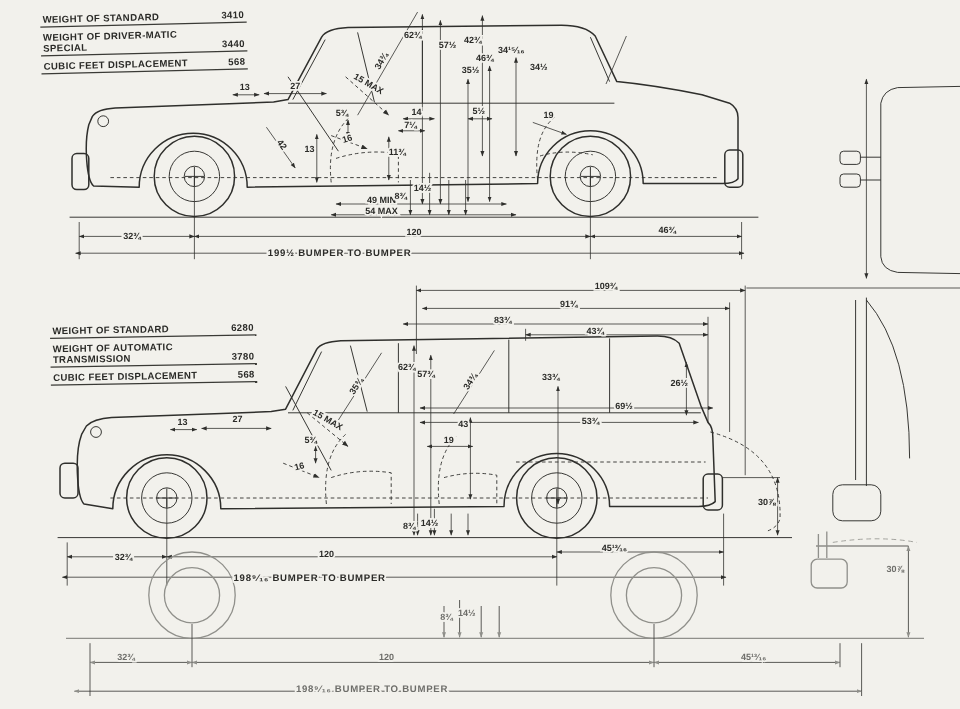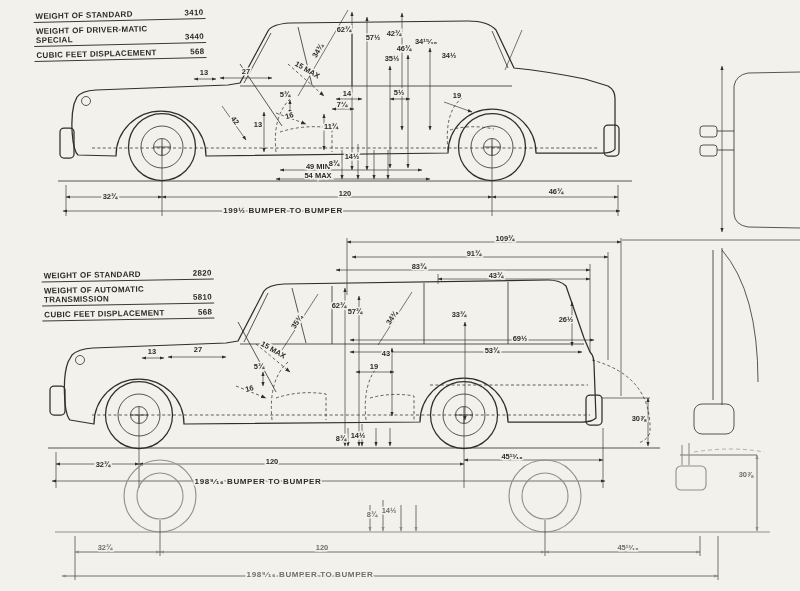--- a/index.html
+++ b/index.html
@@ -288,25 +288,25 @@
         <span class="v">3440</span>
       </div>
       <div class="spec-row">
         <span>CUBIC FEET DISPLACEMENT</span>
         <span class="v">568</span>
       </div>
     </div>
   <div class="spec spec-wagon">
       <div class="spec-row">
         <span>WEIGHT OF STANDARD</span>
-        <span class="v">2820</span>
+        <span class="v">6280</span>
       </div>
       <div class="spec-row">
         <span>WEIGHT OF AUTOMATIC TRANSMISSION</span>
-        <span class="v">5810</span>
+        <span class="v">3780</span>
       </div>
       <div class="spec-row">
         <span>CUBIC FEET DISPLACEMENT</span>
         <span class="v">568</span>
       </div>
     </div>
 
 </div>
 
 </body></html>

